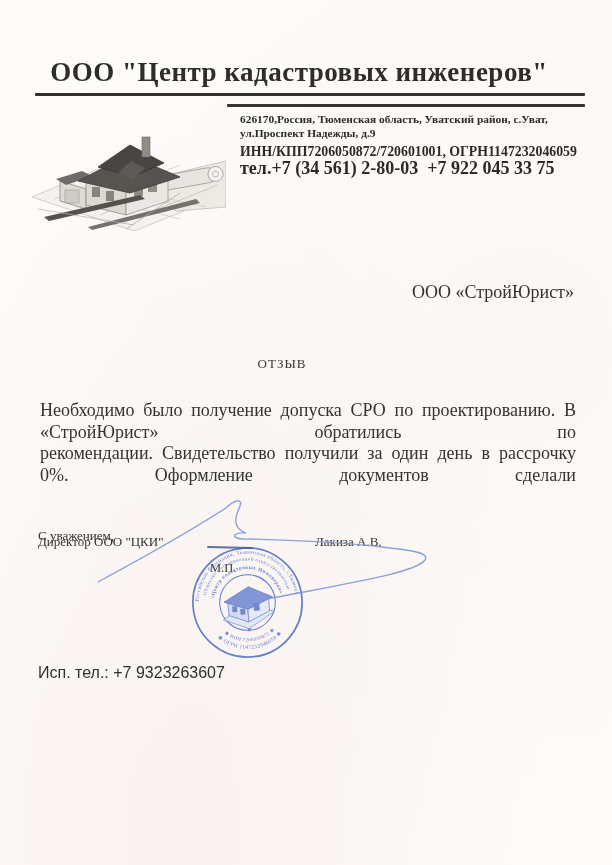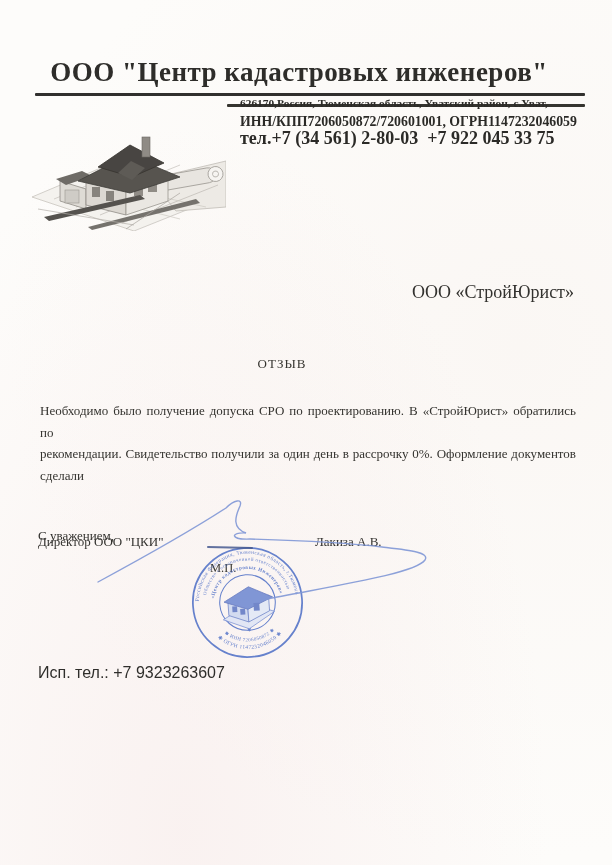--- a/index.html
+++ b/index.html
@@ -20,28 +20,28 @@
   .company-title{
     left:0;right:0;top:57px;
     padding-right:14px;
     text-align:center;
     font-size:27px;font-weight:bold;color:#2e2d2a;
     letter-spacing:.5px;
   }
   .rule-full{left:35px;top:93px;width:550px;height:3px;background:#31302e;border-radius:1px;}
   .rule-right{left:227px;top:104px;width:358px;height:3px;background:#35342f;border-radius:1px;}
   .logo{left:30px;top:101px;width:196px;height:130px;}
-  .address-block{left:240px;top:96px;color:#2b2a27;}
+  .address-block{left:240px;top:112px;color:#2b2a27;}
   .addr-small{font-size:11.4px;font-weight:bold;line-height:14px;white-space:pre-wrap;}
   .addr-reg{font-size:13.8px;font-weight:bold;line-height:17px;margin-top:3px;white-space:pre-wrap;text-align:right;}
   .addr-phone{font-size:18px;font-weight:bold;line-height:17px;white-space:pre-wrap;}
   .ref-number{left:38px;top:256px;font-size:13px;white-space:pre-wrap;}
   .addressee{right:38px;top:282px;font-size:18px;}
   .doc-heading{left:0;right:0;top:356px;padding-right:48px;text-align:center;font-size:13px;letter-spacing:1px;color:#35342f;}
-  .doc-body{left:40px;top:400px;width:536px;font-size:13px;color:#34332f;}
+  .doc-body{left:40px;top:400px;width:536px;font-size:18px;color:#34332f;}
   .body-line{line-height:21.5px;text-align:justify;}
   .body-line.j{text-align-last:justify;}
   .closing{left:38px;top:528px;font-size:13px;}
   .signer-title{left:38px;top:534px;font-size:13px;}
   .signer-name{left:315px;top:534px;font-size:13px;}
   .seal-mark{left:210px;top:561px;font-size:12.5px;color:#3a3934;z-index:1;}
   .stamp{left:189px;top:544px;width:117px;height:117px;z-index:2;opacity:.85;transform:rotate(-4deg);}
   .stamp text{font-family:"Liberation Serif","DejaVu Serif",serif;fill:#4d6ec6;}
   .signature{left:80px;top:492px;width:410px;height:132px;z-index:3;pointer-events:none;}
   .footer-contact{left:38px;top:664px;font-family:"Liberation Sans","DejaVu Sans",sans-serif;font-size:16px;color:#2f2e2b;}
@@ -89,20 +89,21 @@
     <g>
       <polygon points="14,116 110,94 115,98 19,120" fill="#55524e"></polygon>
       <polygon points="58,126 166,98 170,102 62,129" fill="#75726d"></polygon>
       <line x1="8" y1="108" x2="104" y2="124" stroke="#b3afa9" stroke-width="0.7"></line>
       <line x1="96" y1="128" x2="150" y2="92" stroke="#a9a59f" stroke-width="0.7"></line>
     </g>
   </svg>
 
   <div class="abs address-block">
     <div class="addr-small">626170,Россия, Тюменская область, Уватский район, с.Уват,</div>
+    <div class="addr-small">ул.Проспект Надежды, д.9</div>
     <div class="addr-reg">ИНН/КПП7206050872/720601001, ОГРН1147232046059</div>
     <div class="addr-phone">тел.+7 (34 561) 2-80-03  +7 922 045 33 75</div>
   </div>
 
   <div class="abs addressee">ООО «СтройЮрист»</div>
 
   <div class="abs doc-heading">ОТЗЫВ</div>
   <div class="abs doc-body">
     <div class="body-line j">Необходимо было получение допуска СРО по проектированию. В «СтройЮрист» обратились по</div>
     <div class="body-line j">рекомендации. Свидетельство получили за один день в рассрочку 0%. Оформление документов сделали</div>

